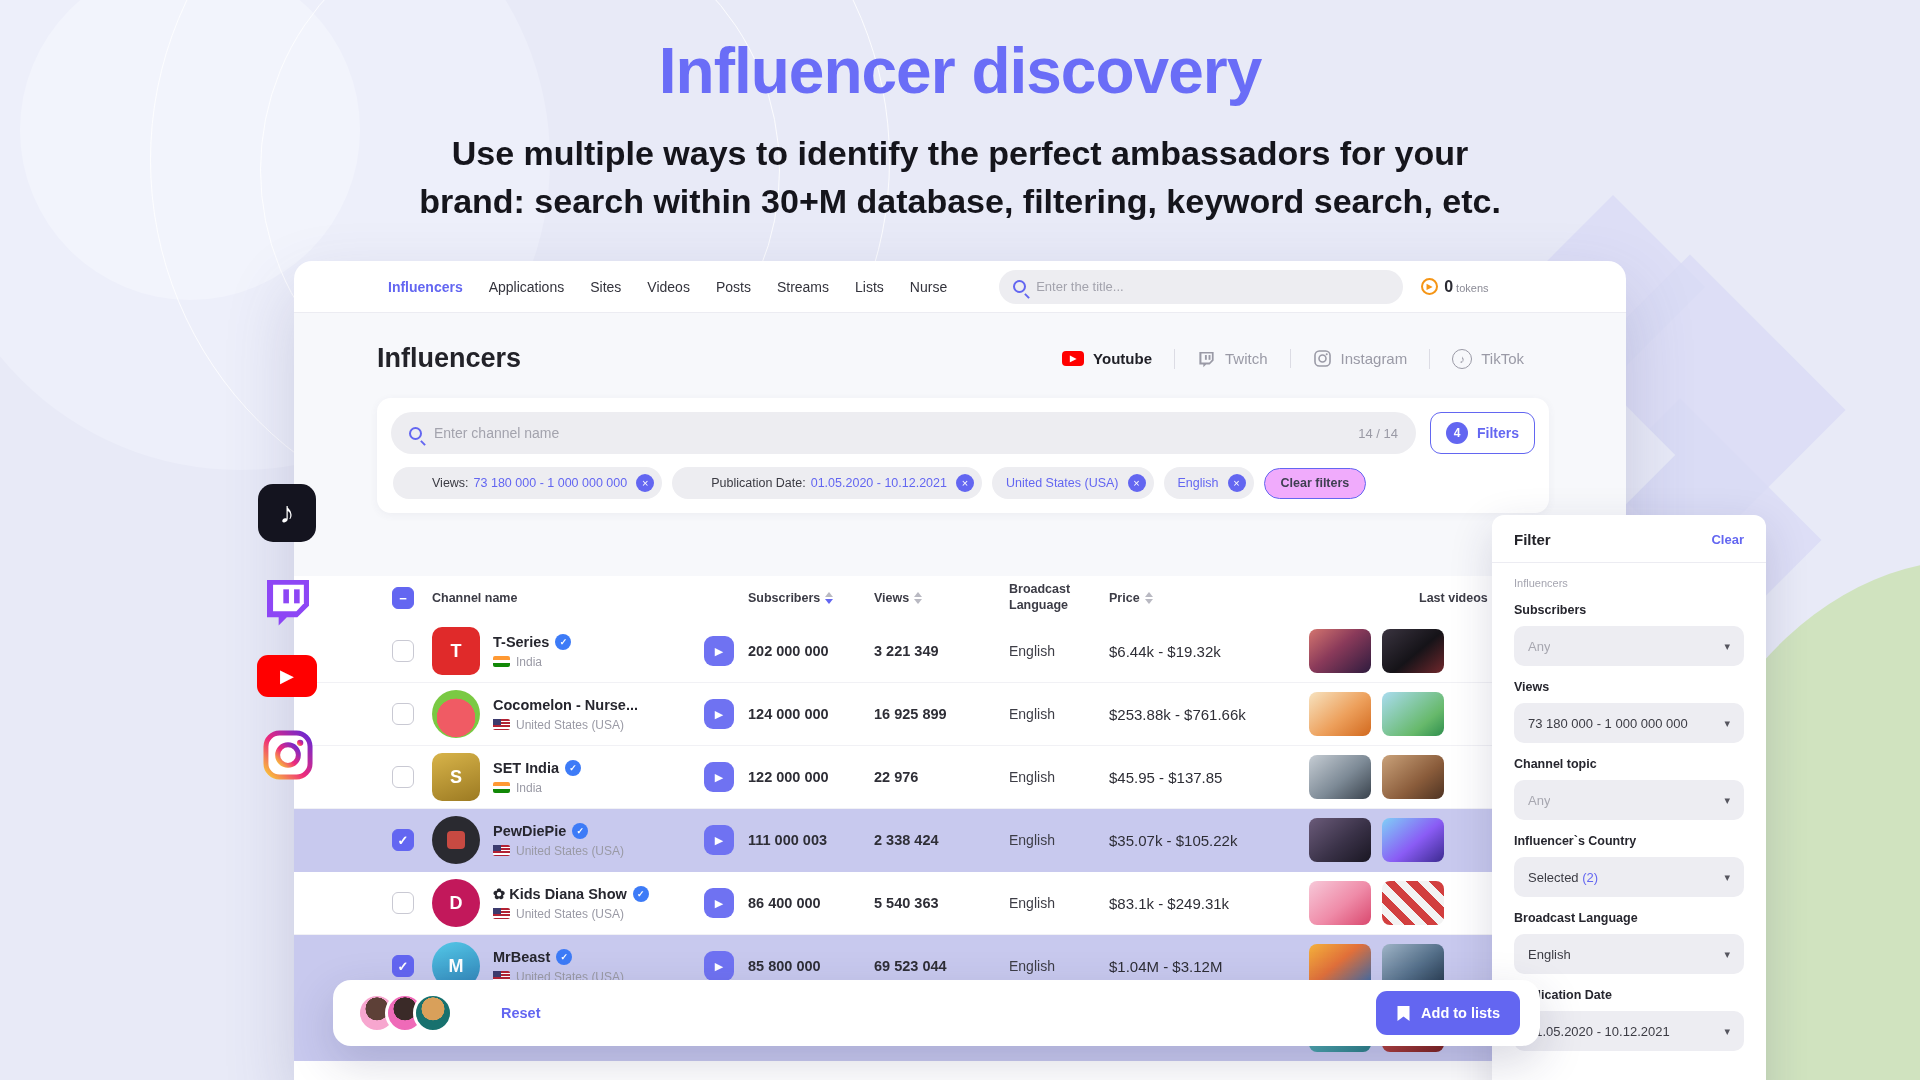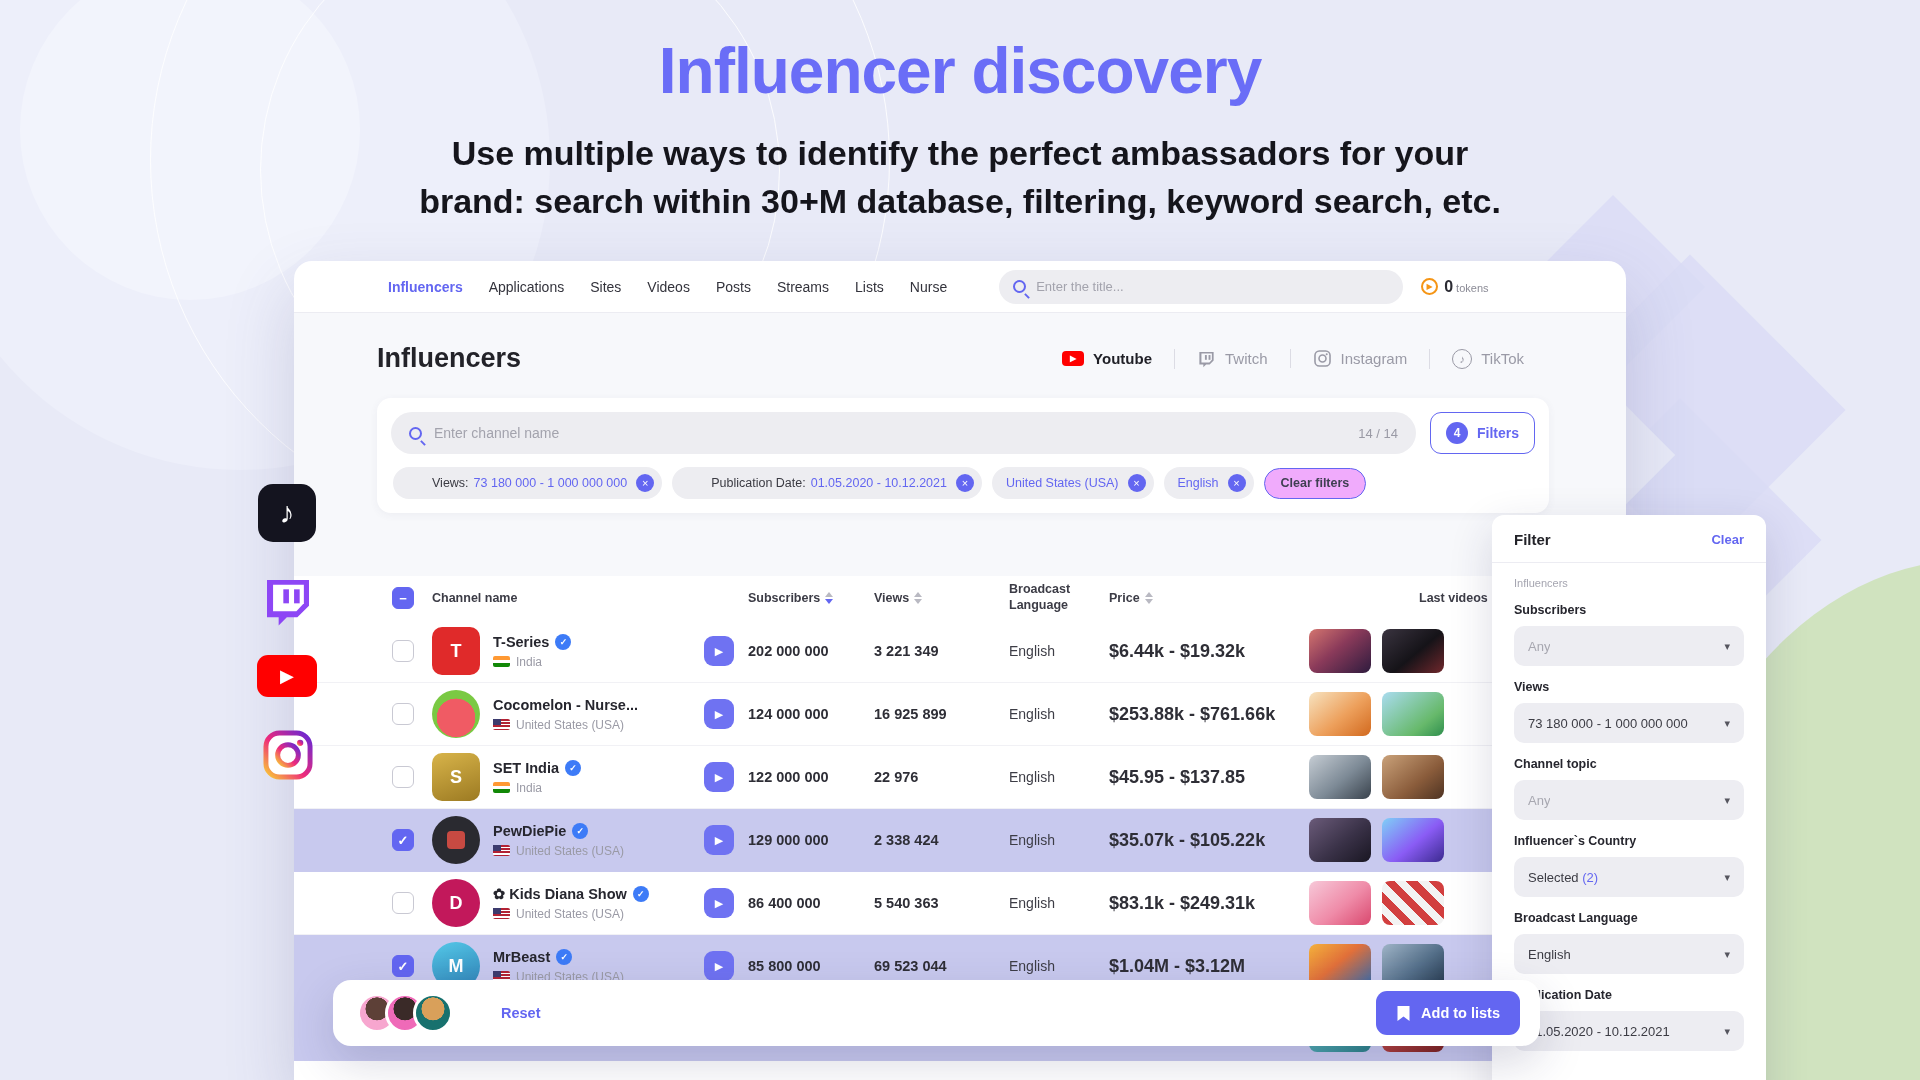--- a/index.html
+++ b/index.html
@@ -120,21 +120,21 @@
   .flag[data-flag="us"]::after { content:""; position:absolute; left:0; top:0; width:8px; height:6px; background:#3c3b6e; }
   .playbtn { width:30px; height:30px; border-radius:9px; background:#6f72f2; color:#fff; font-size:11px; flex:none;
     display:inline-flex; align-items:center; justify-content:center; cursor:pointer; }
   .col { white-space:nowrap; }
   .c-subs { width:126px; margin-left:14px; font-size:14.5px; font-weight:700; color:#2e2e36; }
   .h-subs { width:126px; margin-left:44px; display:flex; align-items:center; gap:5px; }
   .c-views { width:135px; font-size:14.5px; font-weight:700; color:#2e2e36; }
   .h-views { width:135px; display:flex; align-items:center; gap:5px; }
   .c-lang { width:100px; font-size:14px; color:#3d3d46; }
   .h-lang { width:100px; line-height:1.25; }
-  .c-price { width:200px; font-size:18px; font-weight:700; color:#2e2e36; }
+  .c-price { width:200px; font-size:15px; font-weight:400; color:#2e2e36; }
   .h-price { width:200px; display:flex; align-items:center; gap:5px; }
   .thumbs { display:flex; gap:11px; }
   .th { width:62px; height:44px; border-radius:8px; flex:none; }
   .sort { display:inline-flex; flex-direction:column; gap:2px; }
   .sort i { width:0; height:0; border-left:4px solid transparent; border-right:4px solid transparent; }
   .sort .up { border-bottom:5px solid #b9b9c2; }
   .sort .dn { border-top:5px solid #b9b9c2; }
   .sort.active .dn { border-top-color:#6366f1; }
   .th-1a{background:linear-gradient(140deg,#d4756f,#8a3a5a 45%,#2e1b3e);} .th-1b{background:linear-gradient(140deg,#3a3440,#151318 55%,#70272c);}
   .th-2a{background:linear-gradient(140deg,#f7e3c0,#eda05c 55%,#d2691e);} .th-2b{background:linear-gradient(140deg,#aadcf0,#67b96b 70%,#2f8f4e);}
@@ -438,21 +438,21 @@
                 <span>PewDiePie</span>
                 <span class="vbadge">✓</span>
               </div>
             <div class="chan-cty">
                 <span class="flag" data-flag="us"></span>
                 <span>United States (USA)</span>
               </div>
           </div>
         </div>
         <span class="playbtn">▶</span>
-        <span class="col c-subs">129 000 000</span>
+        <span class="col c-subs">111 000 003</span>
         <span class="col c-views">2 338 424</span>
         <span class="col c-lang">English</span>
         <span class="col c-price">$35.07k - $105.22k</span>
         <span class="thumbs">
             <span class="th th-4a"></span>
             <span class="th th-4b"></span>
           </span>
       </div>
 
       <div class="trow">

